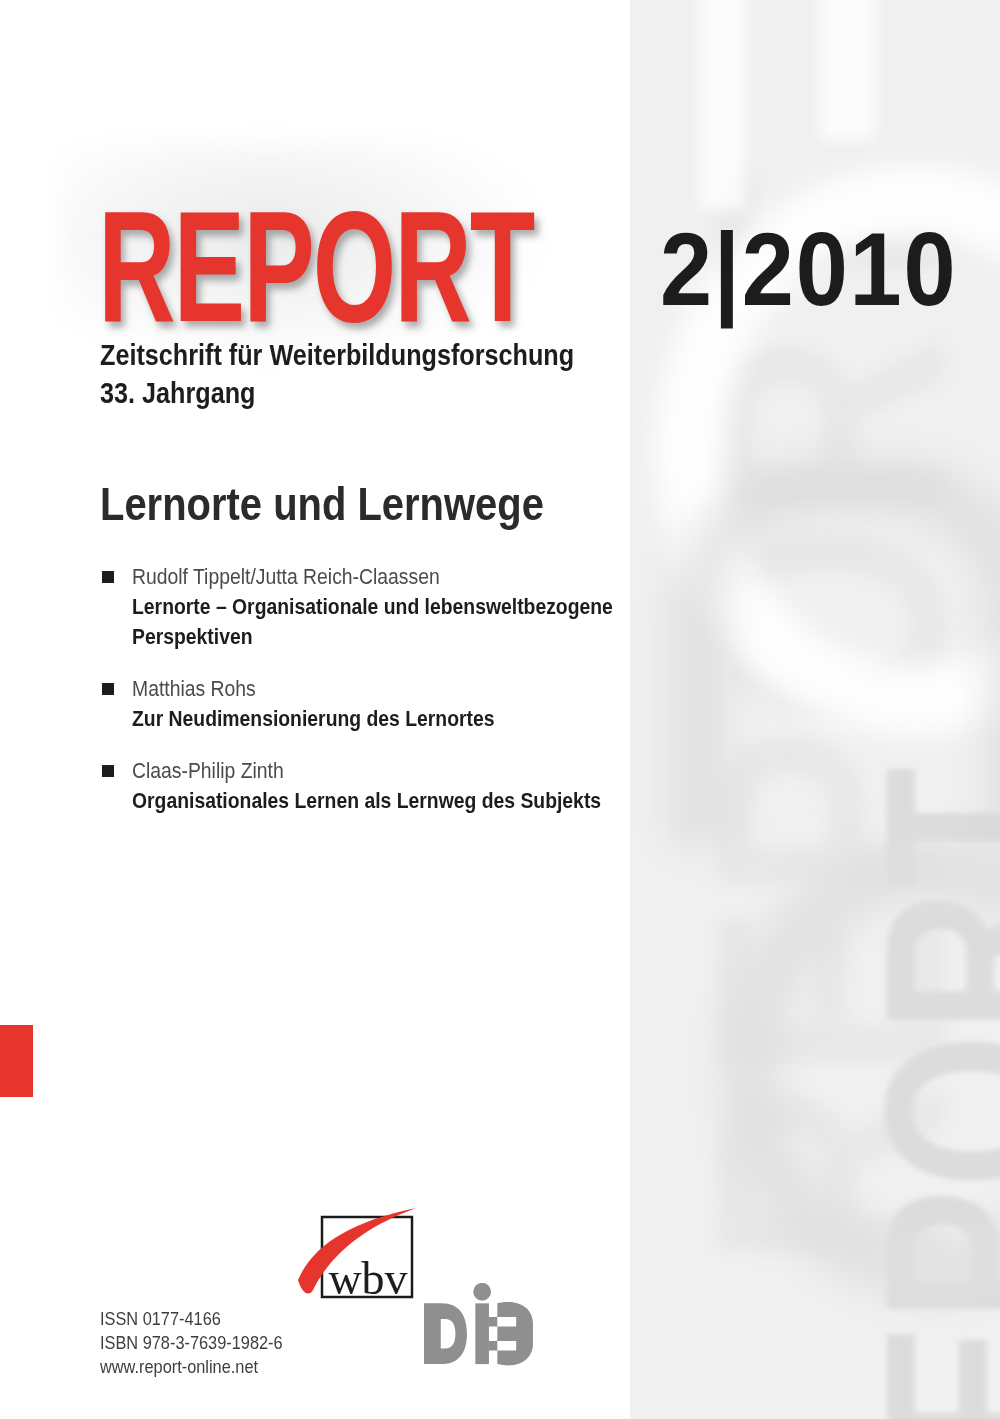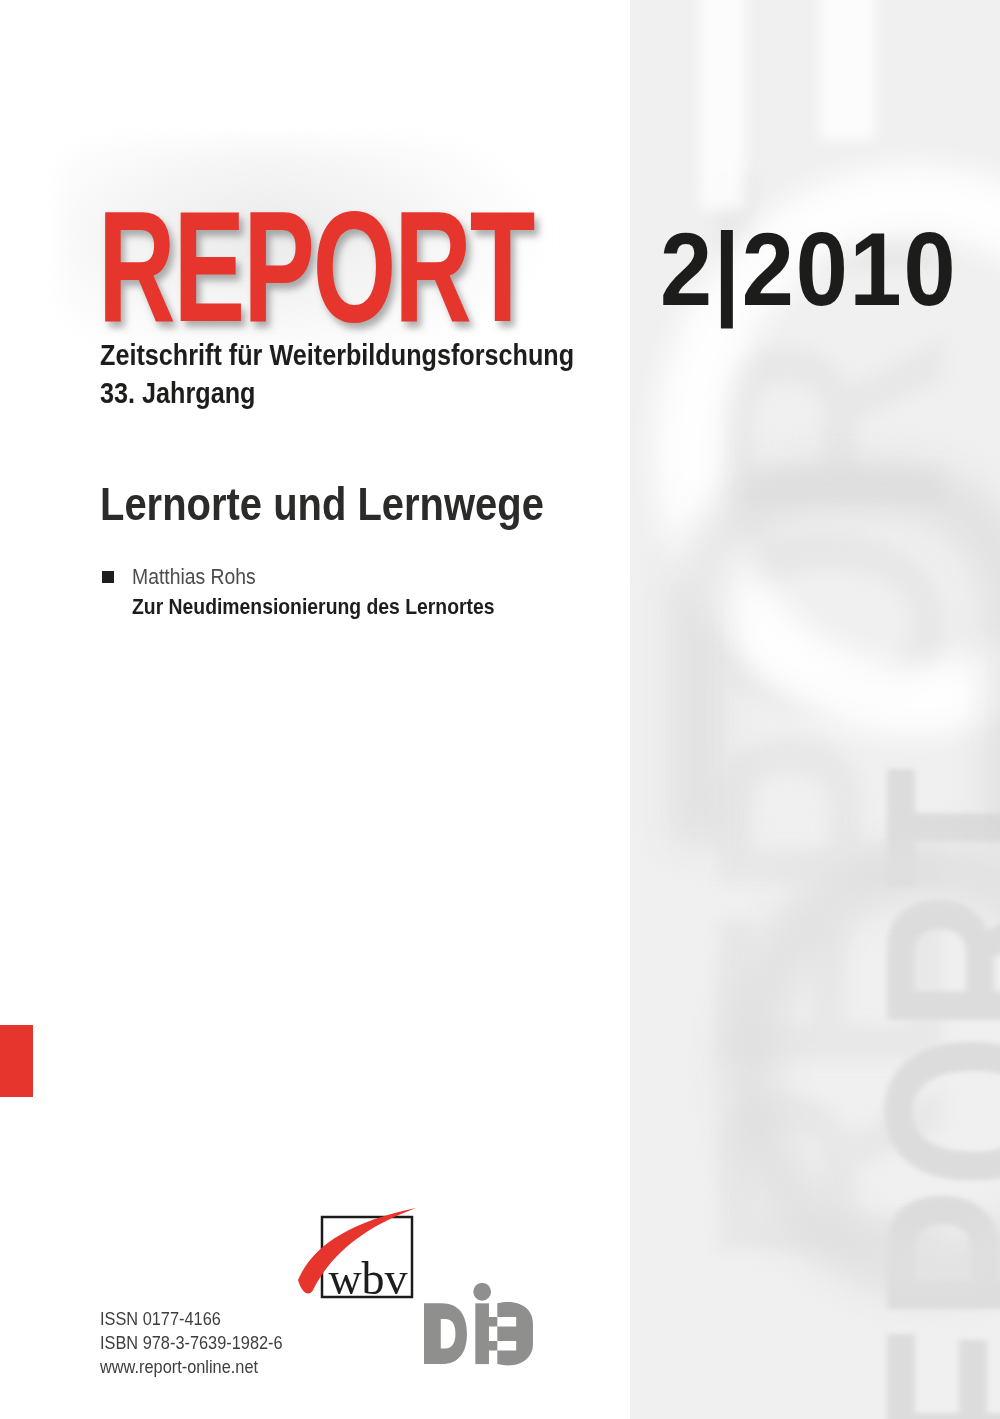--- a/index.html
+++ b/index.html
@@ -129,31 +129,43 @@
 <div class="issue">2|2010</div>
 <div class="subtitle">
   <div>Zeitschrift für Weiterbildungsforschung</div>
   <div>33. Jahrgang</div>
 </div>
 
 <div class="cover-title">Lernorte und Lernwege</div>
 
 <div class="articles">
 
+  <div class="article">
+    <span class="bullet"></span>
+    <div class="authors">Rudolf Tippelt/Jutta Reich-Claassen</div>
+    <div class="atitle">Lernorte – Organisationale und lebensweltbezogene</div>
+    <div class="atitle">Perspektiven</div>
+  </div>
 
 
   <div class="article">
     <span class="bullet"></span>
     <div class="authors">Matthias Rohs</div>
     <div class="atitle">Zur Neudimensionierung des Lernortes</div>
     <div class="atitle"></div>
   </div>
 
 
 
+  <div class="article">
+    <span class="bullet"></span>
+    <div class="authors">Claas-Philip Zinth</div>
+    <div class="atitle">Organisationales Lernen als Lernweg des Subjekts</div>
+    <div class="atitle"></div>
+  </div>
 
 </div>
 
 <div class="red-rect"></div>
 
 <div class="footer-info">
   <div>ISSN 0177-4166</div>
   <div>ISBN 978-3-7639-1982-6</div>
   <div>www.report-online.net</div>
 </div>

